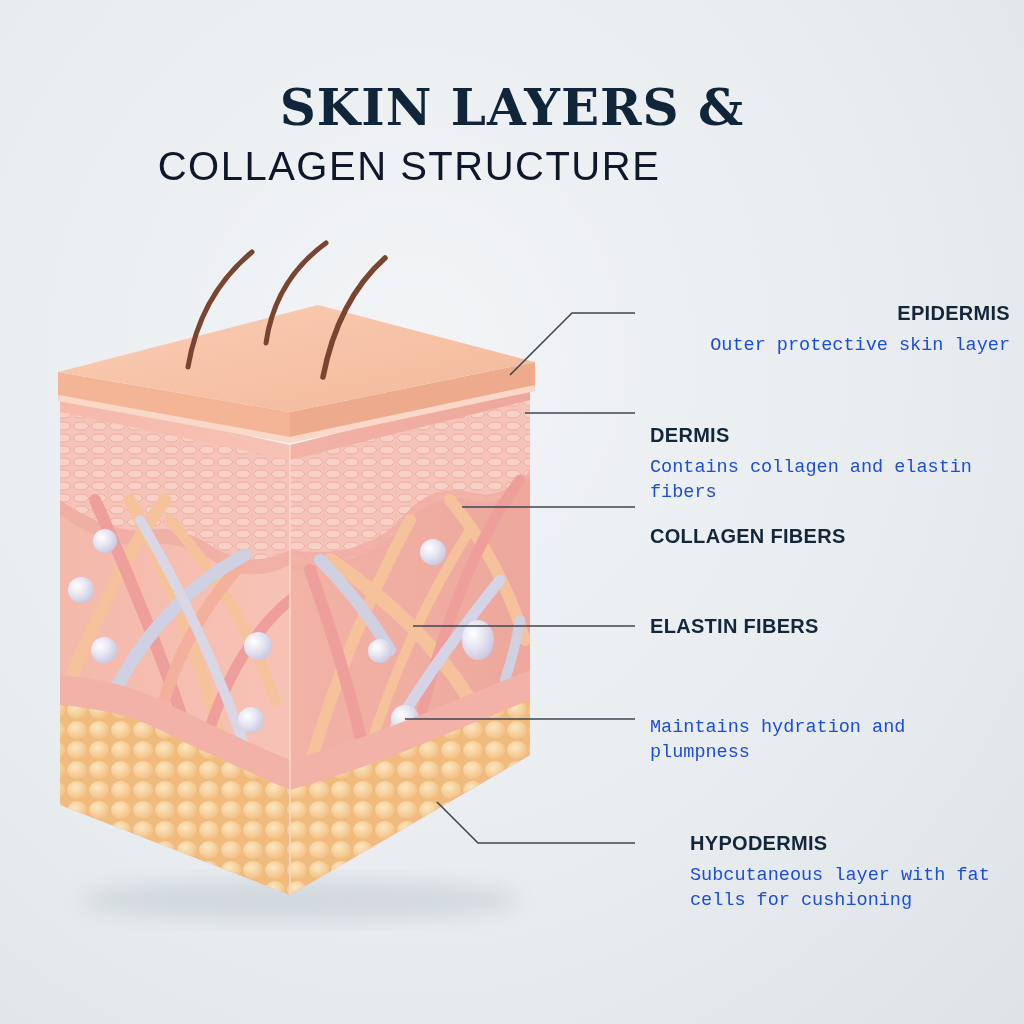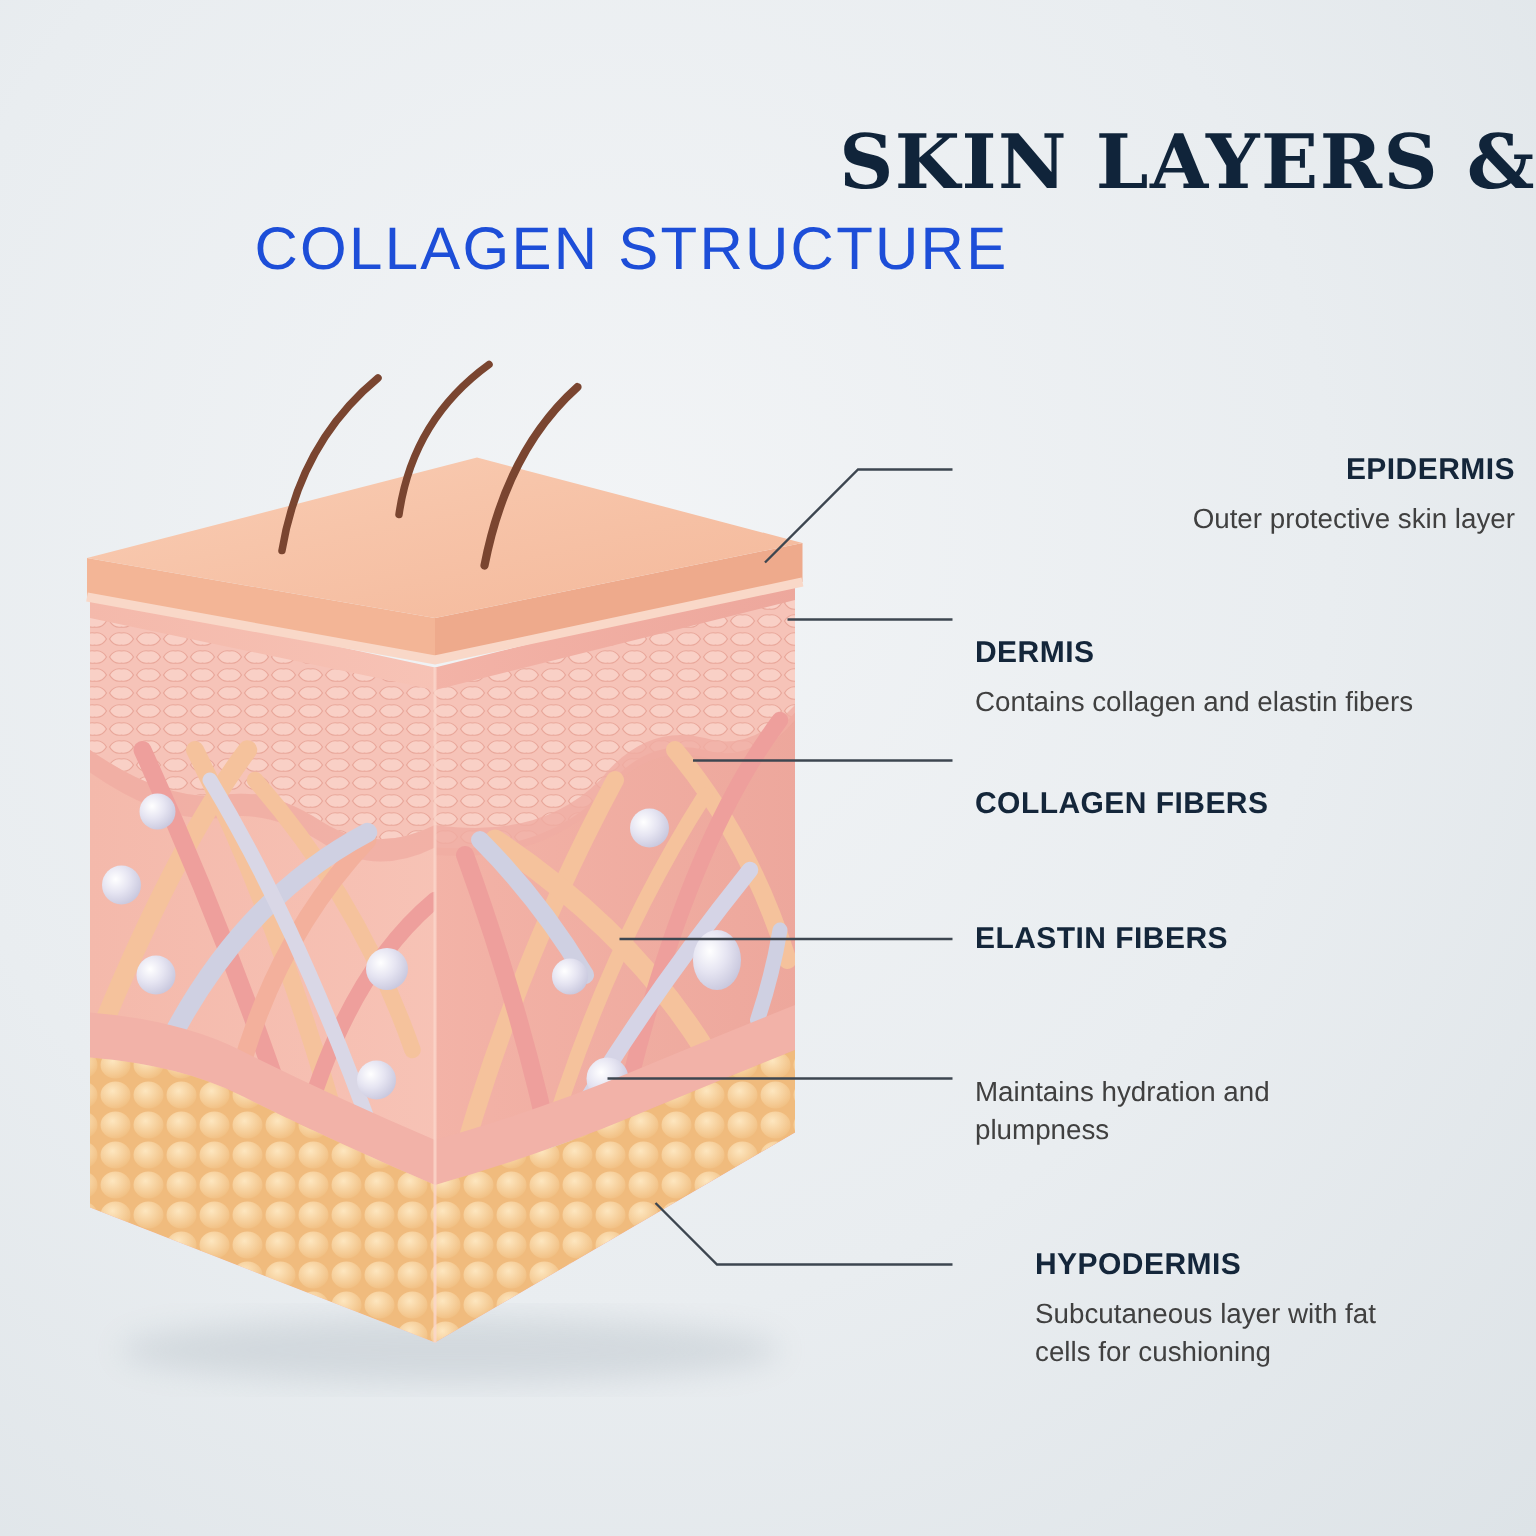--- a/index.html
+++ b/index.html
@@ -2,37 +2,37 @@
 <html><head>
   <meta charset="utf-8">
   <style>
     html, body { margin:0; padding:0; }
     body {
       width:1024px; height:1024px; position:relative; overflow:hidden;
       background: radial-gradient(ellipse at 40% 35%, #f2f4f6 0%, #e9edf0 55%, #dde3e7 100%);
       font-family: "Liberation Sans", sans-serif;
     }
     .title-1 {
-      position:absolute; left:0; top:78px; width:1024px; text-align:right;
+      position:absolute; left:0; top:78px; width:1024px; text-align:center;
       font-family: "DejaVu Serif", serif; font-weight:bold; font-size:50px;
       letter-spacing:1px; color:#10243a;
     }
     .title-2 {
-      position:absolute; left:16px; top:144px; width:810px; text-align:center;
+      position:absolute; left:4px; top:144px; width:810px; text-align:center;
       font-family: "Liberation Sans", sans-serif; font-size:40px;
-      letter-spacing:1.5px; color:#1d4ed8;
+      letter-spacing:1.5px; color:#0f172a;
     }
     #diagram { position:absolute; left:0; top:0; }
     .label { position:absolute; left:650px; width:360px; }
     .label .name {
       font-family:"Liberation Sans", sans-serif; font-weight:bold; font-size:20px;
       color:#14263a; letter-spacing:0.3px; line-height:24px;
     }
     .label .desc {
-      font-family:Liberation Sans, sans-serif; font-size:18.5px; color:#404040;
+      font-family:Liberation Mono, monospace; font-size:18.5px; color:#1d4ed8;
       line-height:25px; margin-top:8px; white-space:pre-line;
     }
   </style>
 </head>
 <body>
 
 <div class="title-1">SKIN LAYERS &amp;</div>
 <div class="title-2">COLLAGEN STRUCTURE</div>
 
 <svg id="diagram" width="1024" height="1024" viewBox="0 0 1024 1024">

